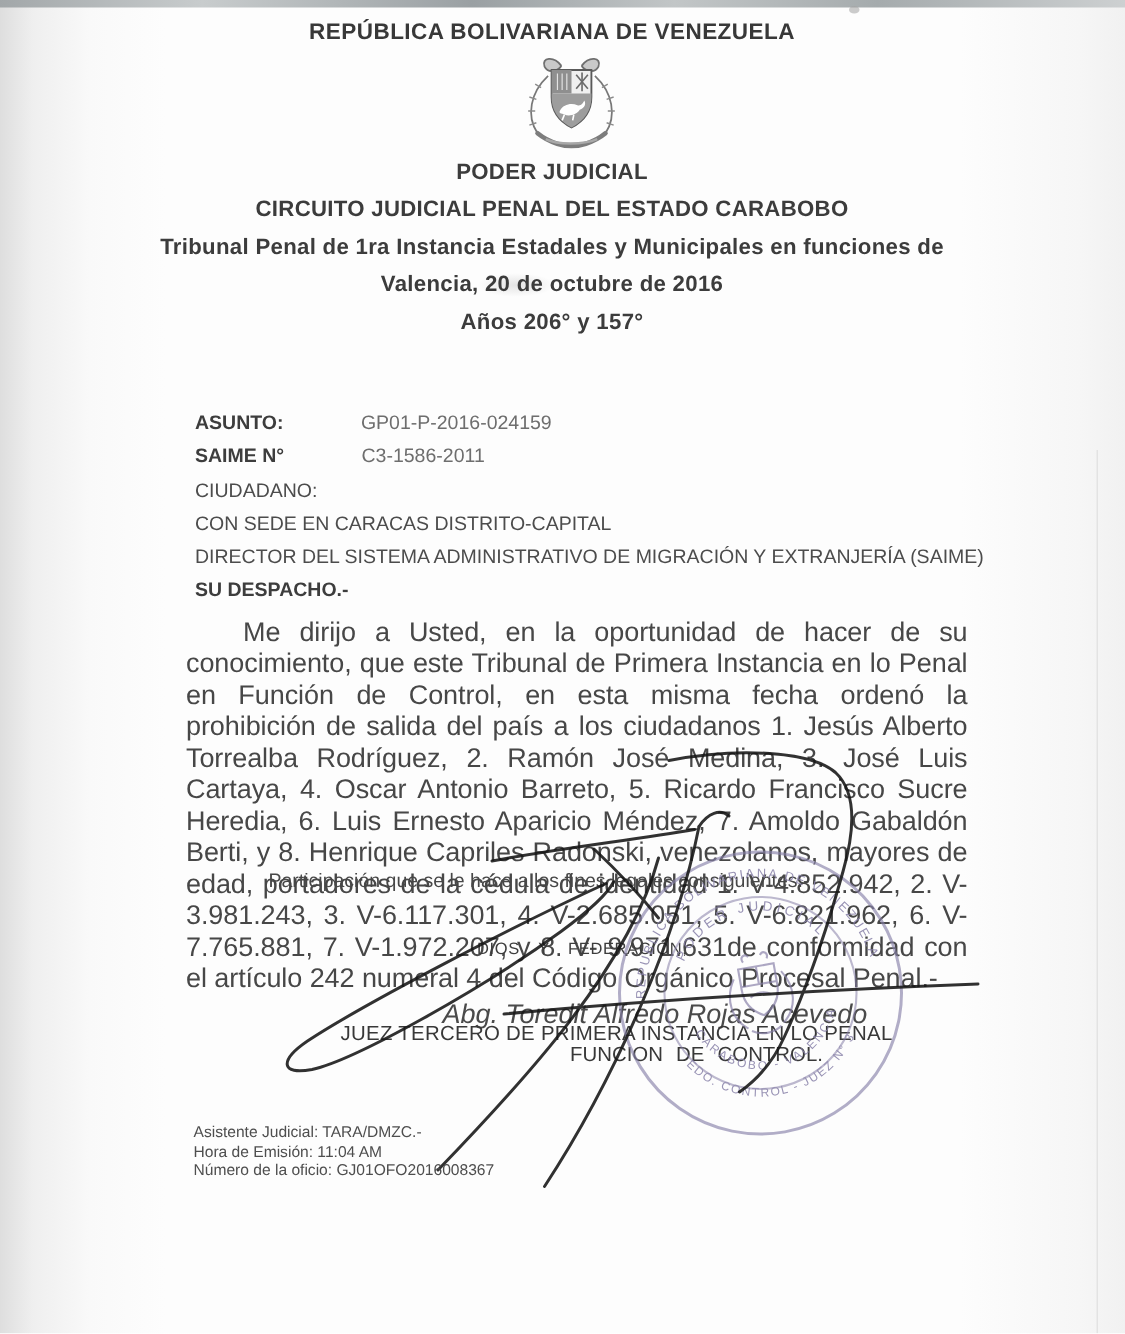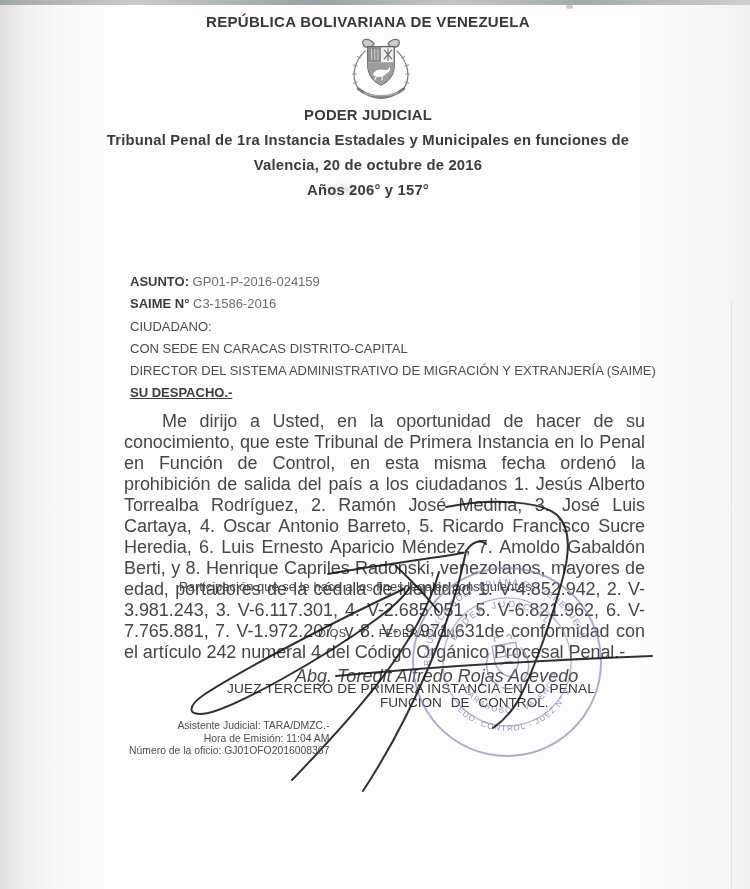--- a/index.html
+++ b/index.html
@@ -18,30 +18,30 @@
   #artifact-dot{left:566px;top:4px;width:7px;height:5px;border-radius:50%;background:#a3a3a3;opacity:.55;}
   #smudge{left:318px;top:182px;width:52px;height:16px;border-radius:50%;
     background:radial-gradient(ellipse,rgba(180,180,180,.35),rgba(180,180,180,0) 70%);}
   .center-line{left:0;width:736px;text-align:center;}
   #republic{top:13px;font-size:15px;font-weight:bold;color:#383838;letter-spacing:.3px;}
   #header-block{top:103px;font-size:14.8px;font-weight:bold;color:#3c3c3c;line-height:25px;}
   #header-block .hline{letter-spacing:.2px;}
   #coat-svg{left:340px;top:35px;}
   #ref-block{left:130px;top:271px;font-size:13px;line-height:22.3px;color:#4c4c4c;}
   .lbl{font-weight:bold;color:#3d3d3d;}
-  .val{color:#6e6e6e;}
-  #ref-despacho{font-weight:bold;color:#3d3d3d;text-decoration:underline;}
+  .val{color:#6e6e6e;margin-left:48px;}
+  #ref-despacho{font-weight:bold;color:#3d3d3d;}
   #body-par{left:124px;top:411px;width:521px;font-size:18px;line-height:21px;
     text-align:justify;text-indent:38px;color:#474747;letter-spacing:-0.05px;}
   #body-par2{left:179px;top:579px;font-size:13px;color:#474747;}
   #dios{left:318px;top:627px;font-size:11px;color:#3d3d3d;word-spacing:9px;letter-spacing:.4px;}
   #judge-name{left:295px;top:666px;font-size:18px;font-style:italic;color:#4a4a4a;}
   #judge-title1{left:227px;top:681px;font-size:13.6px;color:#383838;letter-spacing:.2px;}
   #judge-title2{left:380px;top:695px;font-size:13.6px;color:#383838;word-spacing:5px;}
-  #footer-block{left:129px;top:720px;font-size:10.4px;line-height:12.5px;color:#4e4e4e;text-align:right;}
+  #footer-block{left:129px;top:750px;font-size:10.4px;line-height:12.5px;color:#4e4e4e;}
   #seal-svg{left:407px;top:562px;transform:rotate(-10deg);opacity:.85;}
   #signature-svg{left:0;top:0;pointer-events:none;}
   #fold-line{left:731px;top:300px;width:1px;height:589px;background:#e3e3e3;}
   .seal-text{fill:#8780a8;font-family:"Liberation Sans",sans-serif;}
 </style>
 </head>
 <body>
 
 <div id="page">
 
@@ -88,33 +88,34 @@
         <path d="M80 40 l6 -2"></path>
         <path d="M81 50 l6 0"></path>
         <path d="M80 60 l6 2"></path>
     </g>
     <path d="M21 69 C32 78,45 80,50 80 C55 80,68 78,79 69" fill="none" stroke="#7d7d7d" stroke-width="4" stroke-linecap="round"></path>
     <path d="M28 74 C38 79,60 79,72 74" fill="none" stroke="#a8a8a8" stroke-width="2"></path>
   </svg>
 
   <div id="header-block" class="abs center-line">
     <div class="hline">PODER JUDICIAL</div>
+    <div class="hline">CIRCUITO JUDICIAL PENAL DEL ESTADO CARABOBO</div>
     <div class="hline">Tribunal Penal de 1ra Instancia Estadales y Municipales en funciones de</div>
     <div class="hline">Valencia, 20 de octubre de 2016</div>
     <div class="hline">Años 206° y 157°</div>
   </div>
 
   <div id="ref-block" class="abs">
     <div>
       <span class="lbl">ASUNTO:</span>
       <span class="val">GP01-P-2016-024159</span>
     </div>
     <div>
       <span class="lbl">SAIME N°</span>
-      <span class="val">C3-1586-2016</span>
+      <span class="val">C3-1586-2011</span>
     </div>
     <div>CIUDADANO:</div>
     <div>CON SEDE EN CARACAS DISTRITO-CAPITAL</div>
     <div>DIRECTOR DEL SISTEMA ADMINISTRATIVO DE MIGRACIÓN Y EXTRANJERÍA (SAIME)</div>
     <div id="ref-despacho">SU DESPACHO.-</div>
   </div>
 
   <div id="body-par" class="abs">Me dirijo a Usted, en la oportunidad de hacer de su conocimiento, que este Tribunal de Primera Instancia en lo Penal en Función de Control, en esta misma fecha ordenó la prohibición de salida del país a los ciudadanos 1. Jesús Alberto Torrealba Rodríguez, 2. Ramón José Medina, 3. José Luis Cartaya, 4. Oscar Antonio Barreto, 5. Ricardo Francisco Sucre Heredia, 6. Luis Ernesto Aparicio Méndez, 7. Amoldo Gabaldón Berti, y 8. Henrique Capriles Radonski, venezolanos, mayores de edad, portadores de la cédula de identidad 1. V-4.852.942, 2. V-3.981.243, 3. V-6.117.301, 4. V-2.685.051, 5. V-6.821.962, 6. V-7.765.881, 7. V-1.972.207, y 8. V- 9.971.631de conformidad con el artículo 242 numeral 4 del Código Orgánico Procesal Penal.-</div>
   <div id="body-par2" class="abs">Participación que se le hace a los fines legales consiguientes.-</div>
 

